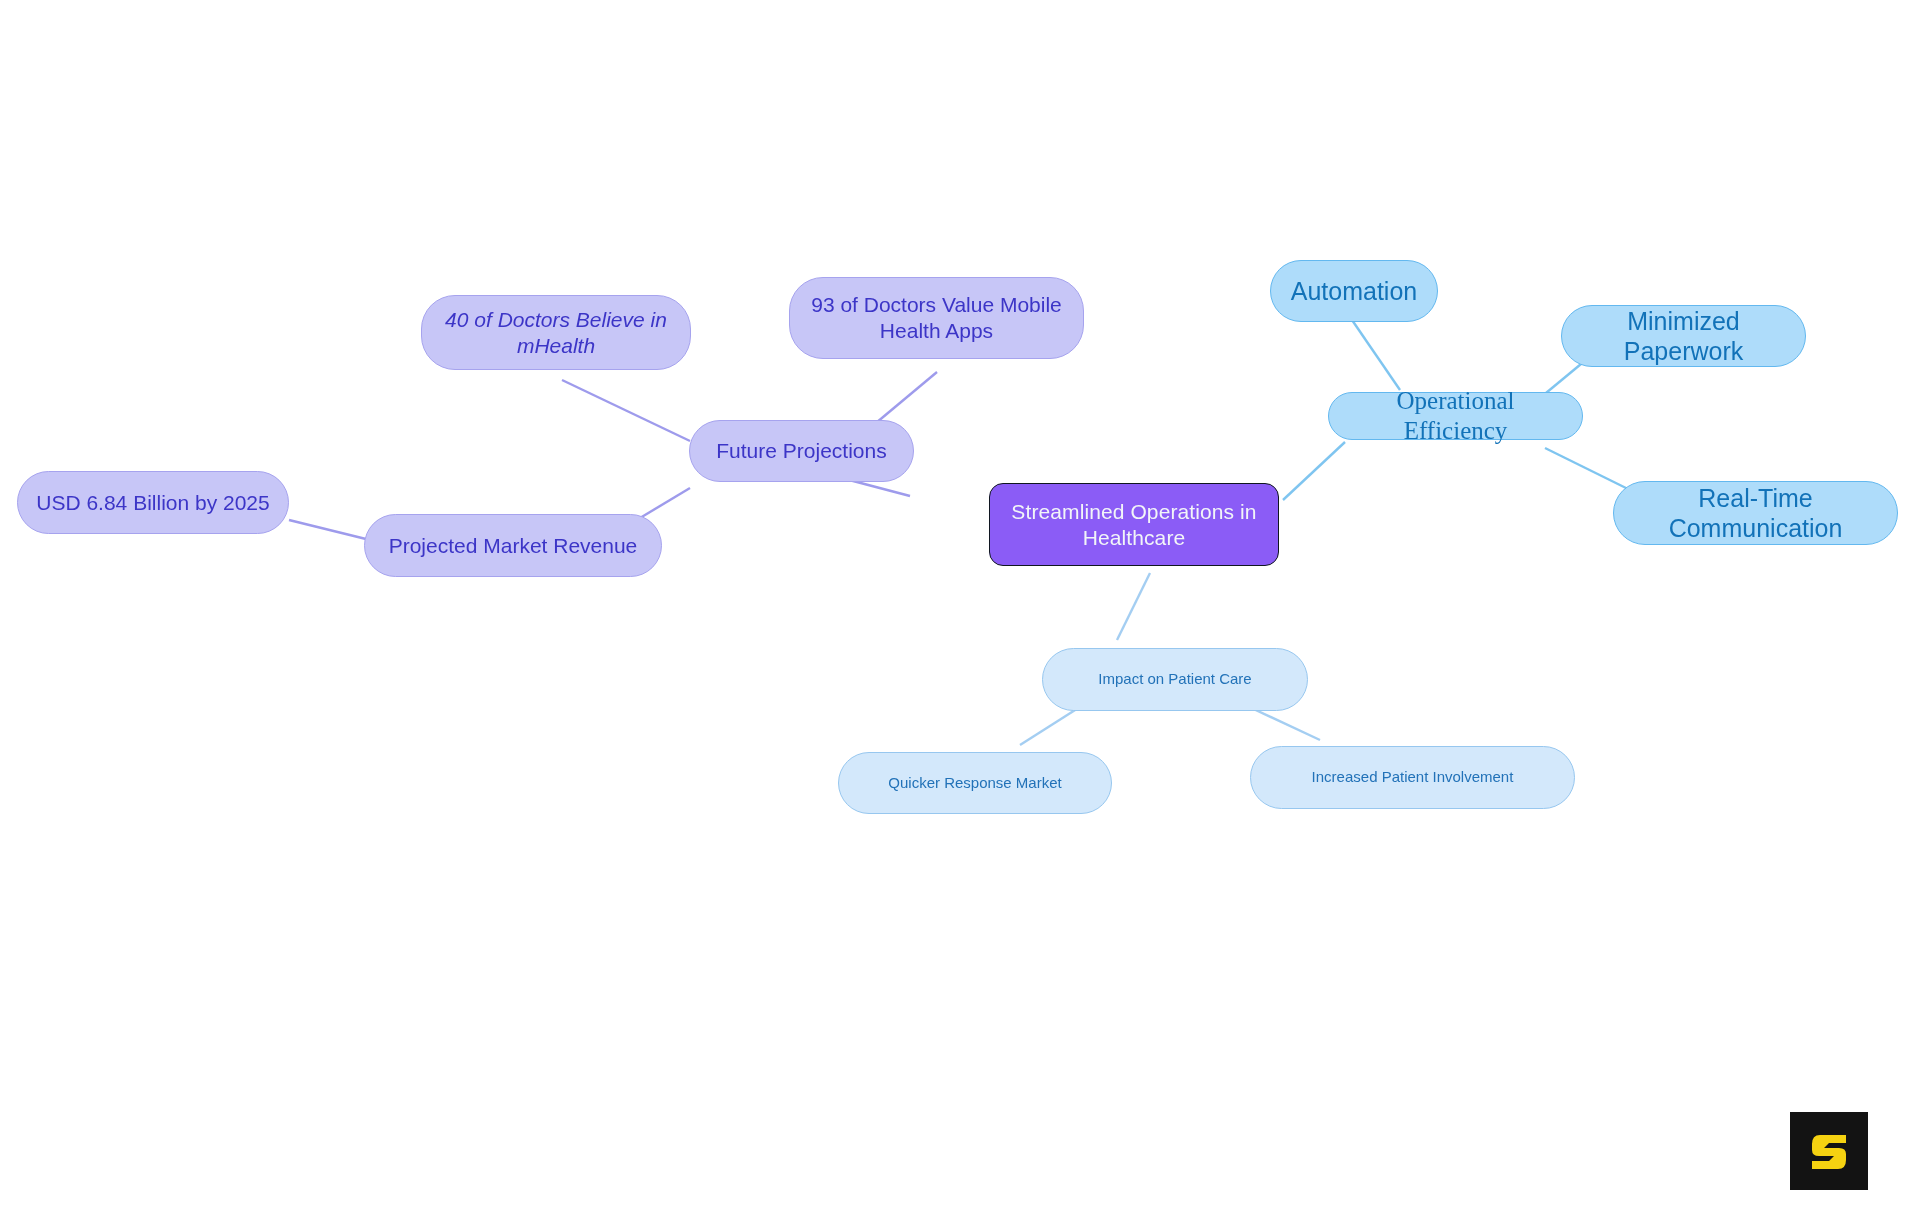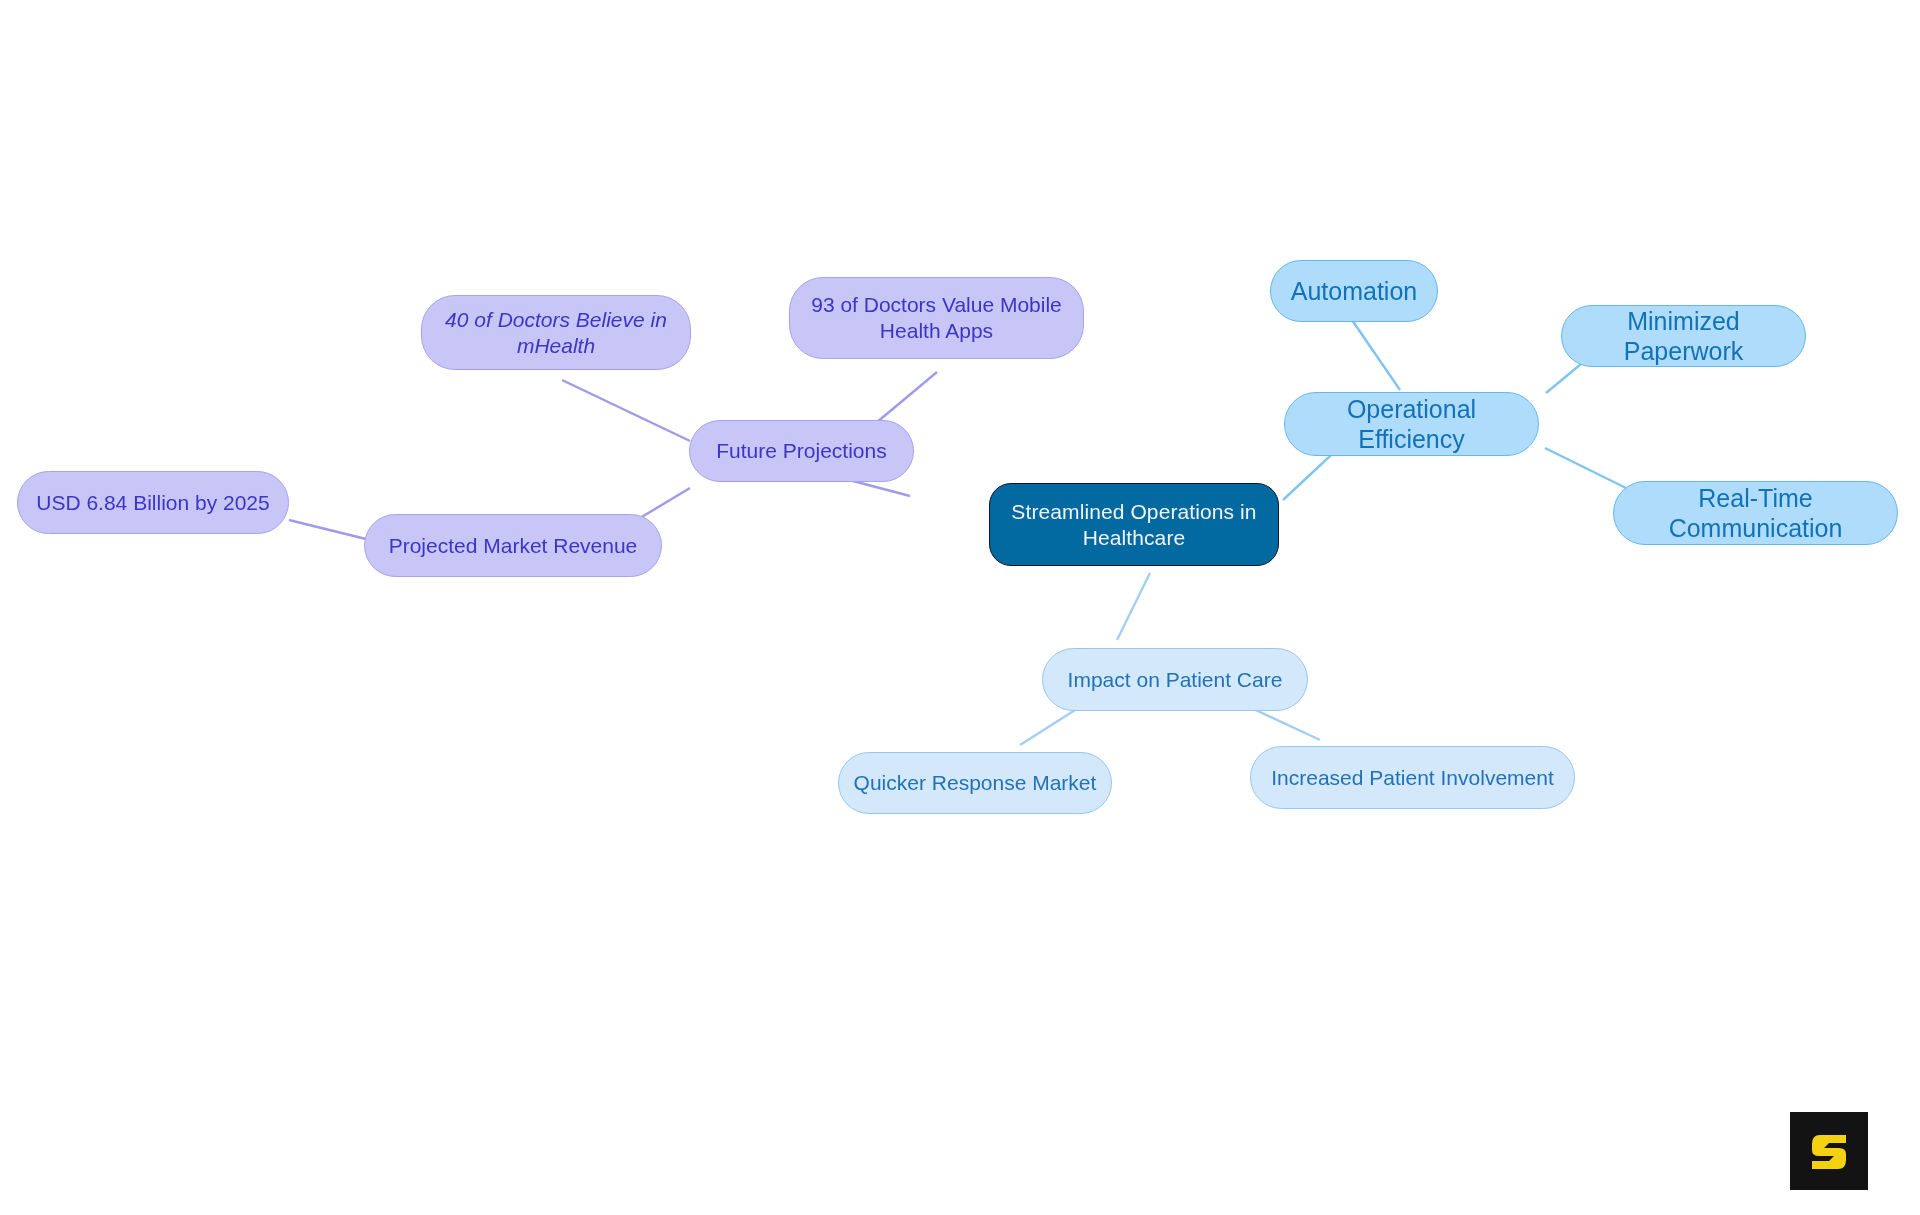--- a/index.html
+++ b/index.html
@@ -35,44 +35,44 @@
     justify-content: center;
     text-align: center;
     border-radius: 34px;
     border-style: solid;
     border-width: 1.6px;
     line-height: 1.22;
     padding: 6px 14px;
     white-space: pre-line;
   }
   .node-root {
-    background: #0369a1;
+    background: #8b5cf6;
     border-color: #101620;
     color: #f2f5f8;
-    border-radius: 22px;
+    border-radius: 14px;
     font-size: 21px;
     letter-spacing: 0.1px;
   }
   .node-purple {
     background: #c7c6f7;
     border-color: #a6a3ee;
     color: #3c35c7;
     font-size: 21px;
   }
   .node-blue-mid {
     background: #aedcfa;
     border-color: #63b8ef;
     color: #1272b8;
     font-size: 25px;
   }
   .node-blue-light {
     background: #d3e8fb;
     border-color: #97c7ef;
     color: #2272b8;
-    font-size: 21px;
+    font-size: 15px;
   }
   #logo {
     position: absolute;
     left: 1790px;
     top: 1112px;
     width: 78px;
     height: 78px;
     background: #131313;
     display: flex;
     align-items: center;
@@ -110,21 +110,21 @@
   <div class="node node-purple" style="left:421px; top:295px; width:270px; height:75px;font-style:italic;">40 of Doctors Believe in
 mHealth</div>
 
   <div class="node node-purple" style="left:789px; top:277px; width:295px; height:82px;">93 of Doctors Value Mobile
 Health Apps</div>
 
   <div class="node node-purple" style="left:364px; top:514px; width:298px; height:63px;text-align:center;">Projected Market Revenue</div>
 
   <div class="node node-purple" style="left:17px; top:471px; width:272px; height:63px;">USD 6.84 Billion by 2025</div>
 
-  <div class="node node-blue-mid" style="left:1284px; top:392px; width:255px; height:64px;">Operational Efficiency</div>
+  <div class="node node-blue-mid" style="left:1328px; top:392px; width:255px; height:48px;font-family:Liberation Serif, serif;">Operational Efficiency</div>
 
   <div class="node node-blue-mid" style="left:1270px; top:260px; width:168px; height:62px;">Automation</div>
 
   <div class="node node-blue-mid" style="left:1561px; top:285px; width:245px; height:62px;margin-top:20px;">Minimized Paperwork</div>
 
   <div class="node node-blue-mid" style="left:1613px; top:481px; width:285px; height:64px;">Real-Time Communication</div>
 
   <div class="node node-blue-light" style="left:1042px; top:648px; width:266px; height:63px;">Impact on Patient Care</div>
 
   <div class="node node-blue-light" style="left:838px; top:752px; width:274px; height:62px;">Quicker Response Market</div>

